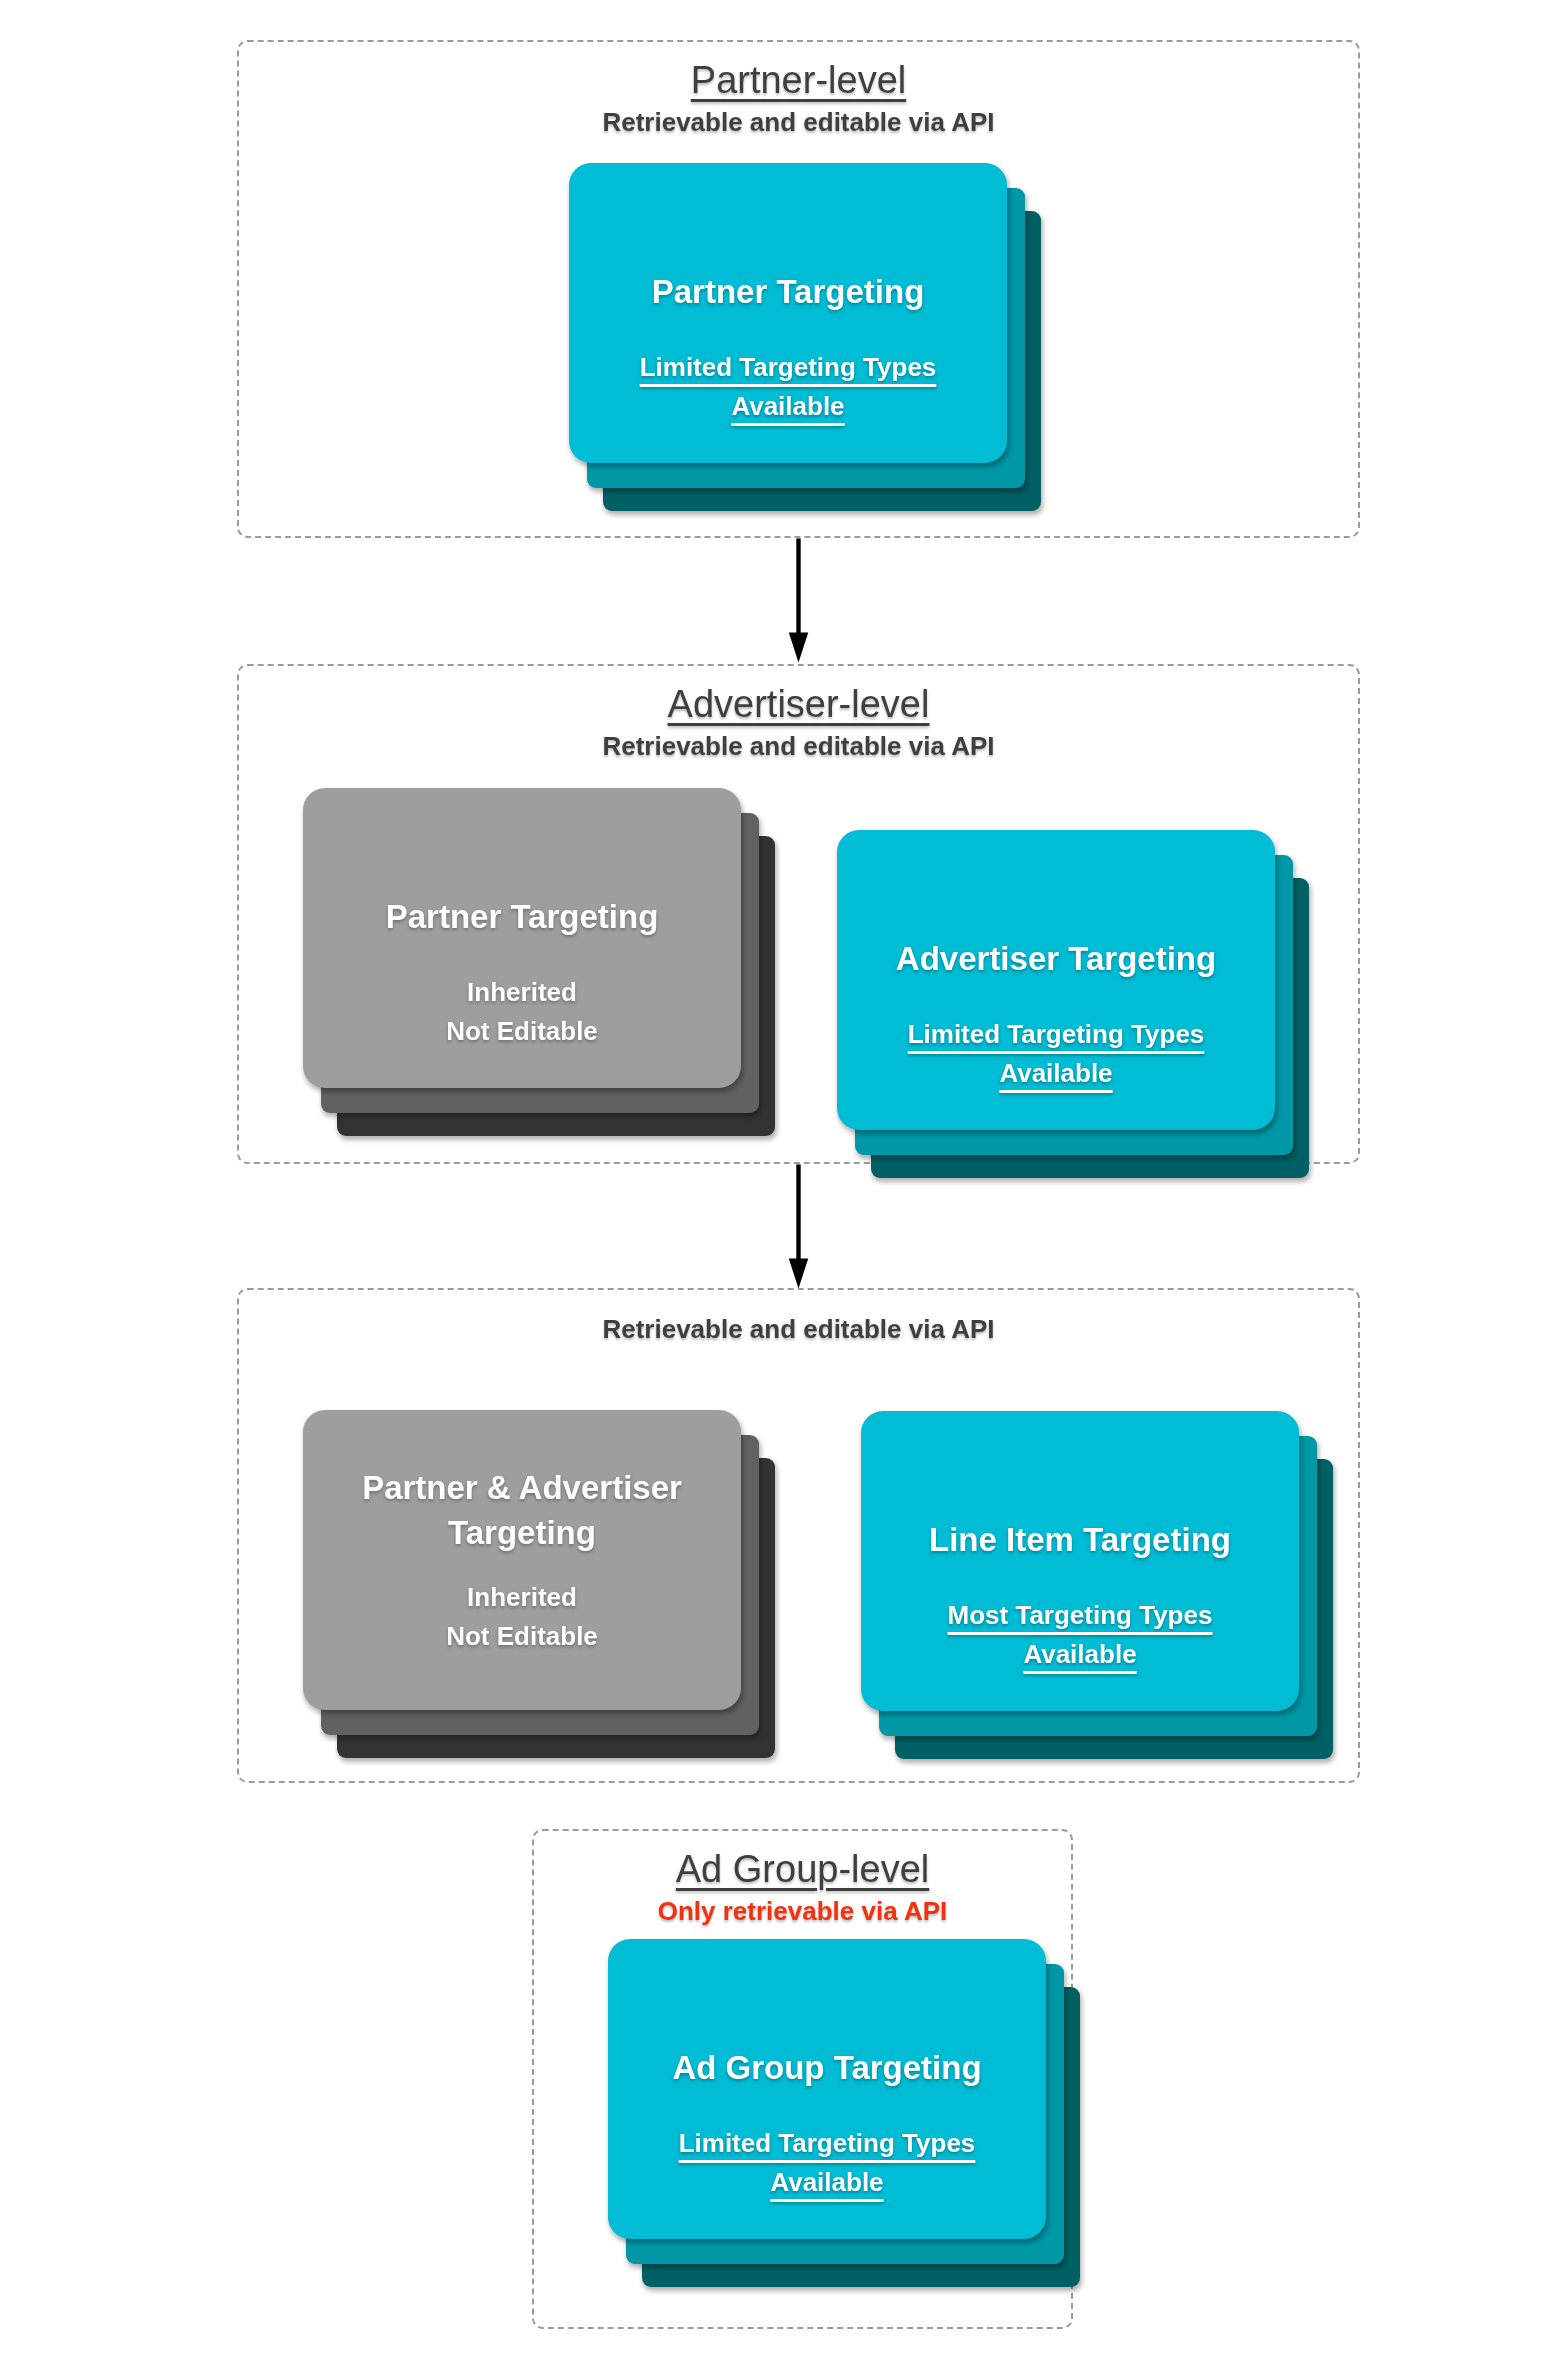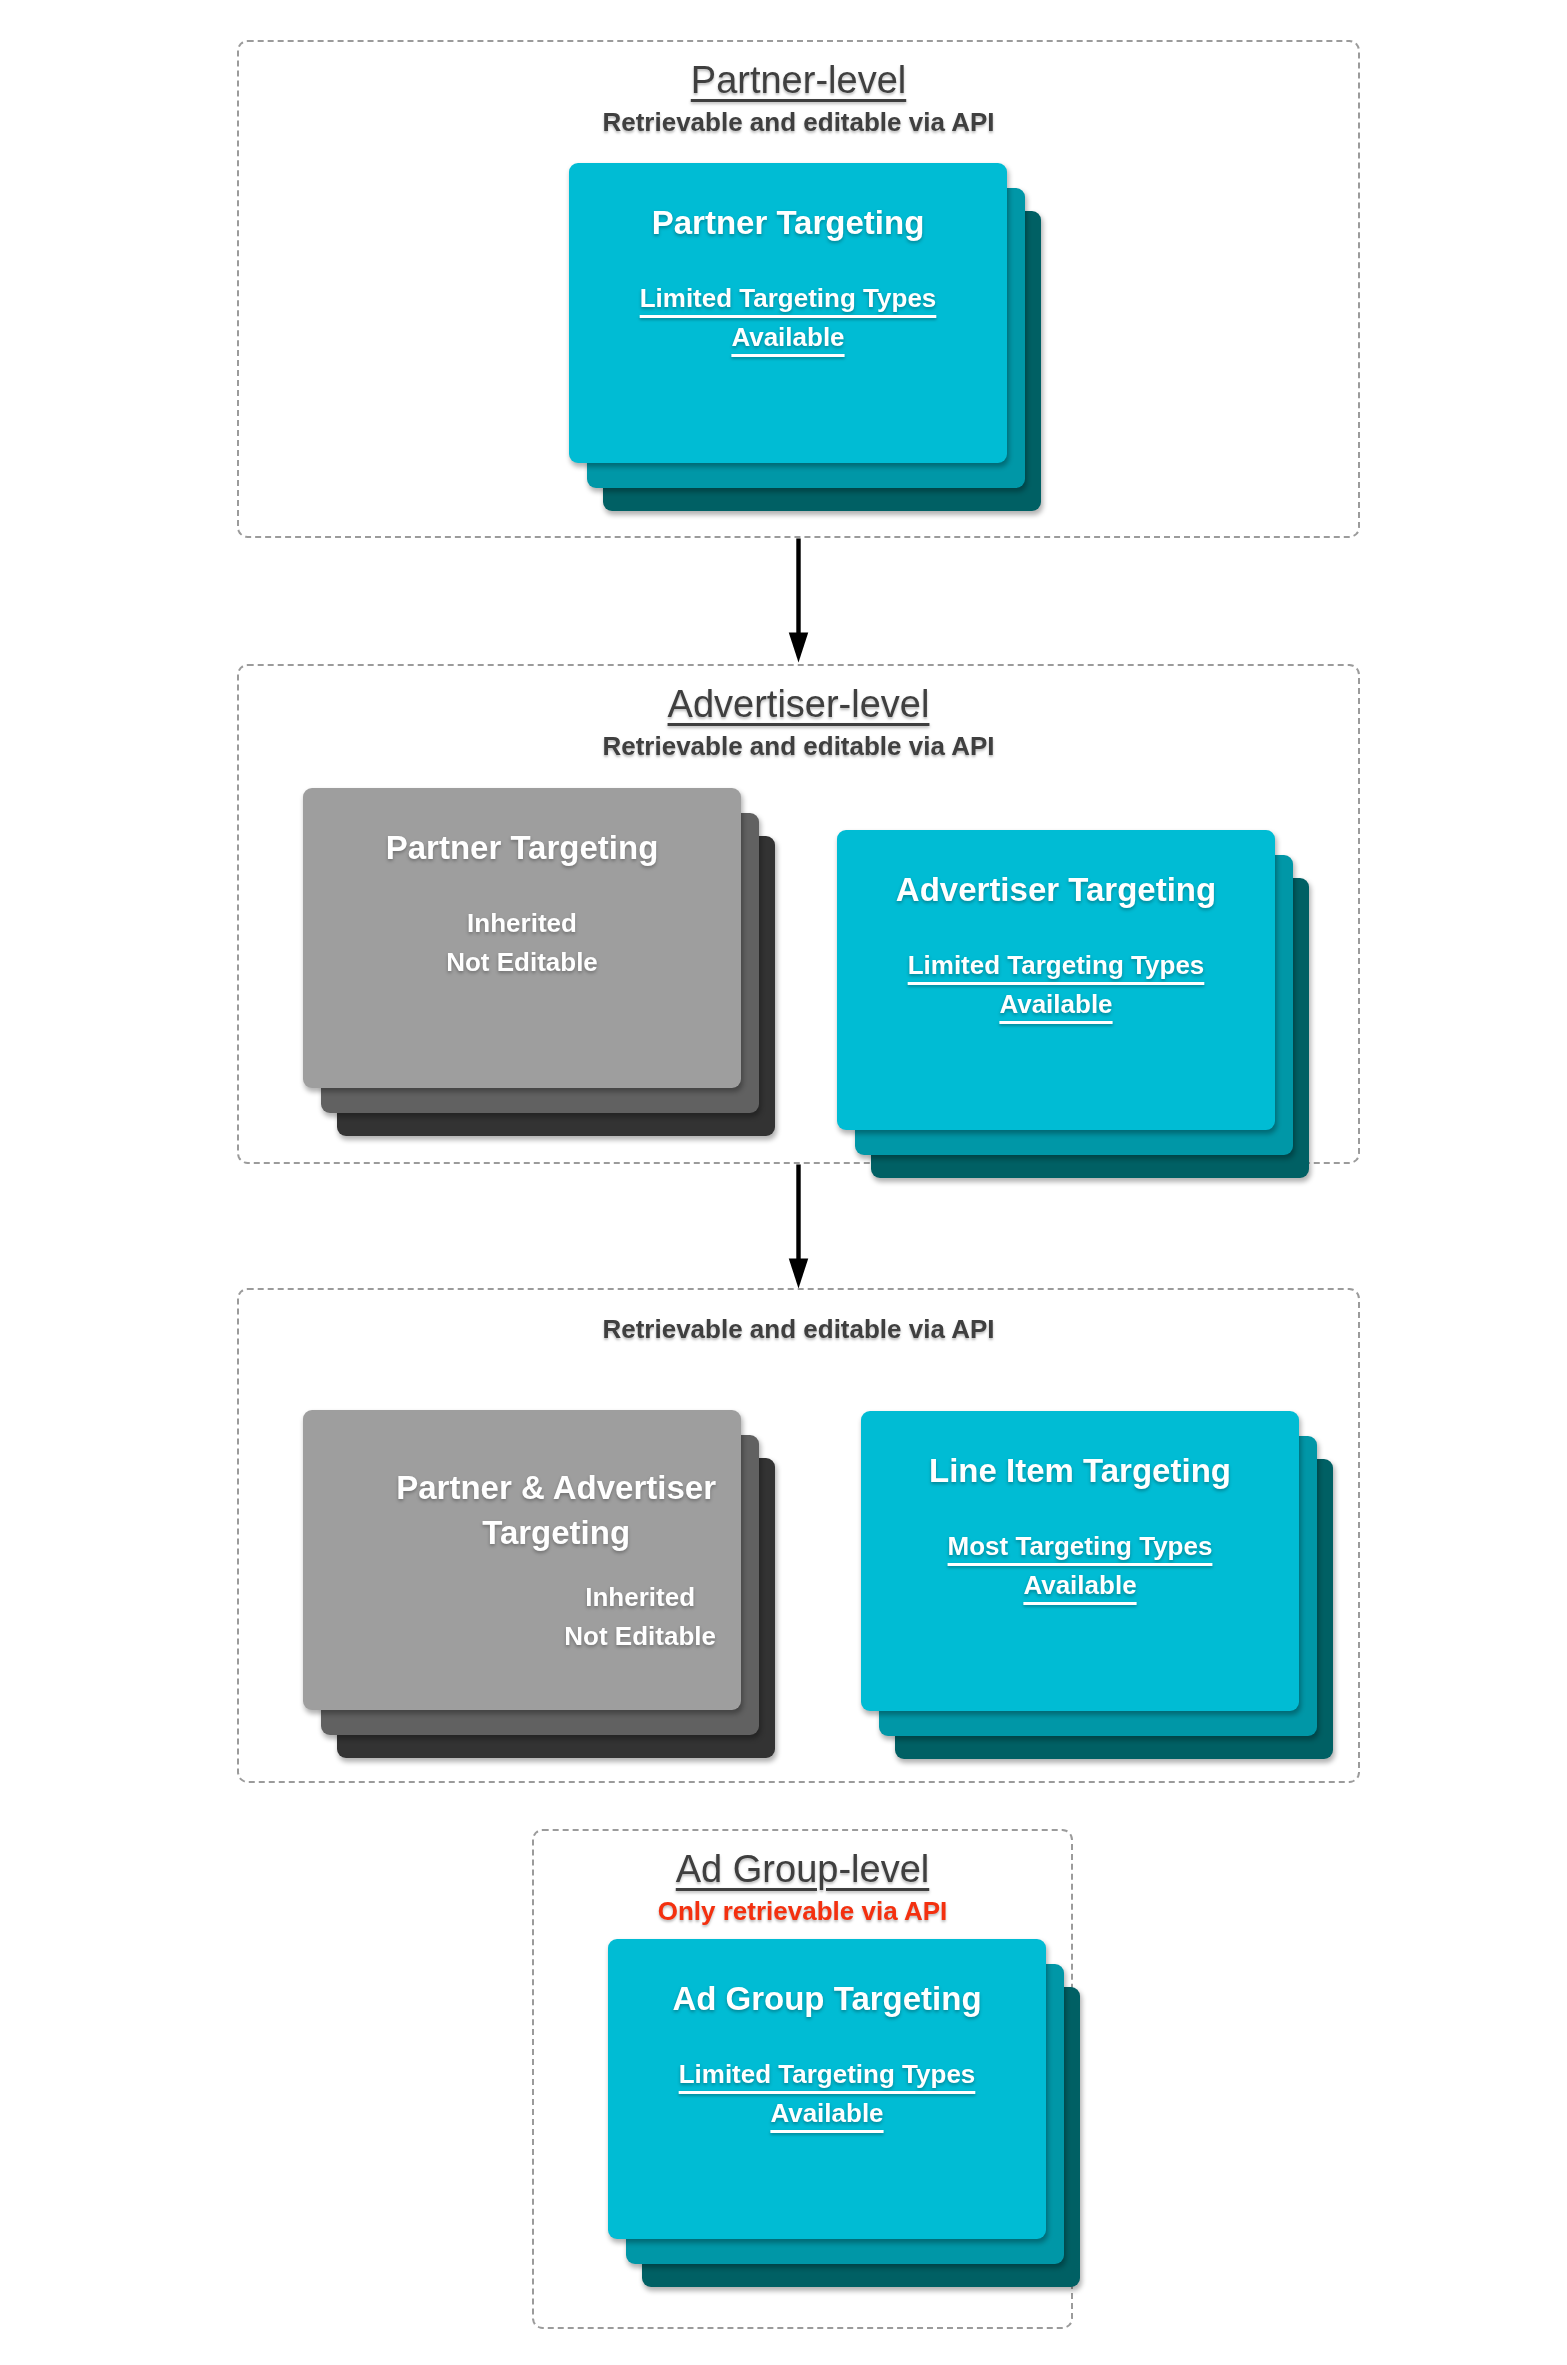--- a/index.html
+++ b/index.html
@@ -49,24 +49,24 @@
   .layer.front{left:0;top:0;}
   .teal .front{background:var(--teal);}
   .teal .mid  {background:var(--teal-mid);}
   .teal .back {background:var(--teal-dark);}
   .gray .front{background:var(--gray);}
   .gray .mid  {background:var(--gray-mid);}
   .gray .back {background:var(--gray-dark);}
 
   .layer.front{
     display:flex;flex-direction:column;align-items:center;
-    padding:40px 25px 0 25px;box-sizing:border-box;
-    text-align:center;color:var(--card-text);
-  }
-  .card-stack.two-line .layer.front{padding-top:55px;align-items:flex-end;}
+    padding:109px 25px 0 25px;box-sizing:border-box;
+    text-align:center;color:var(--card-text);border-radius:22px;
+  }
+  .card-stack.two-line .layer.front{padding-top:55px;}
   .card-title{
     font-size:33px;line-height:39px;font-weight:700;
     text-shadow:0 1.8px 3.6px rgba(0,0,0,0.30);
   }
   .card-stack.two-line .card-title{line-height:45px;}
   .card-body{
     margin-top:37px;font-size:26px;line-height:39px;font-weight:700;
     text-shadow:0 1.8px 3.6px rgba(0,0,0,0.30);
   }
   .card-stack.two-line .card-body{margin-top:23px;}

